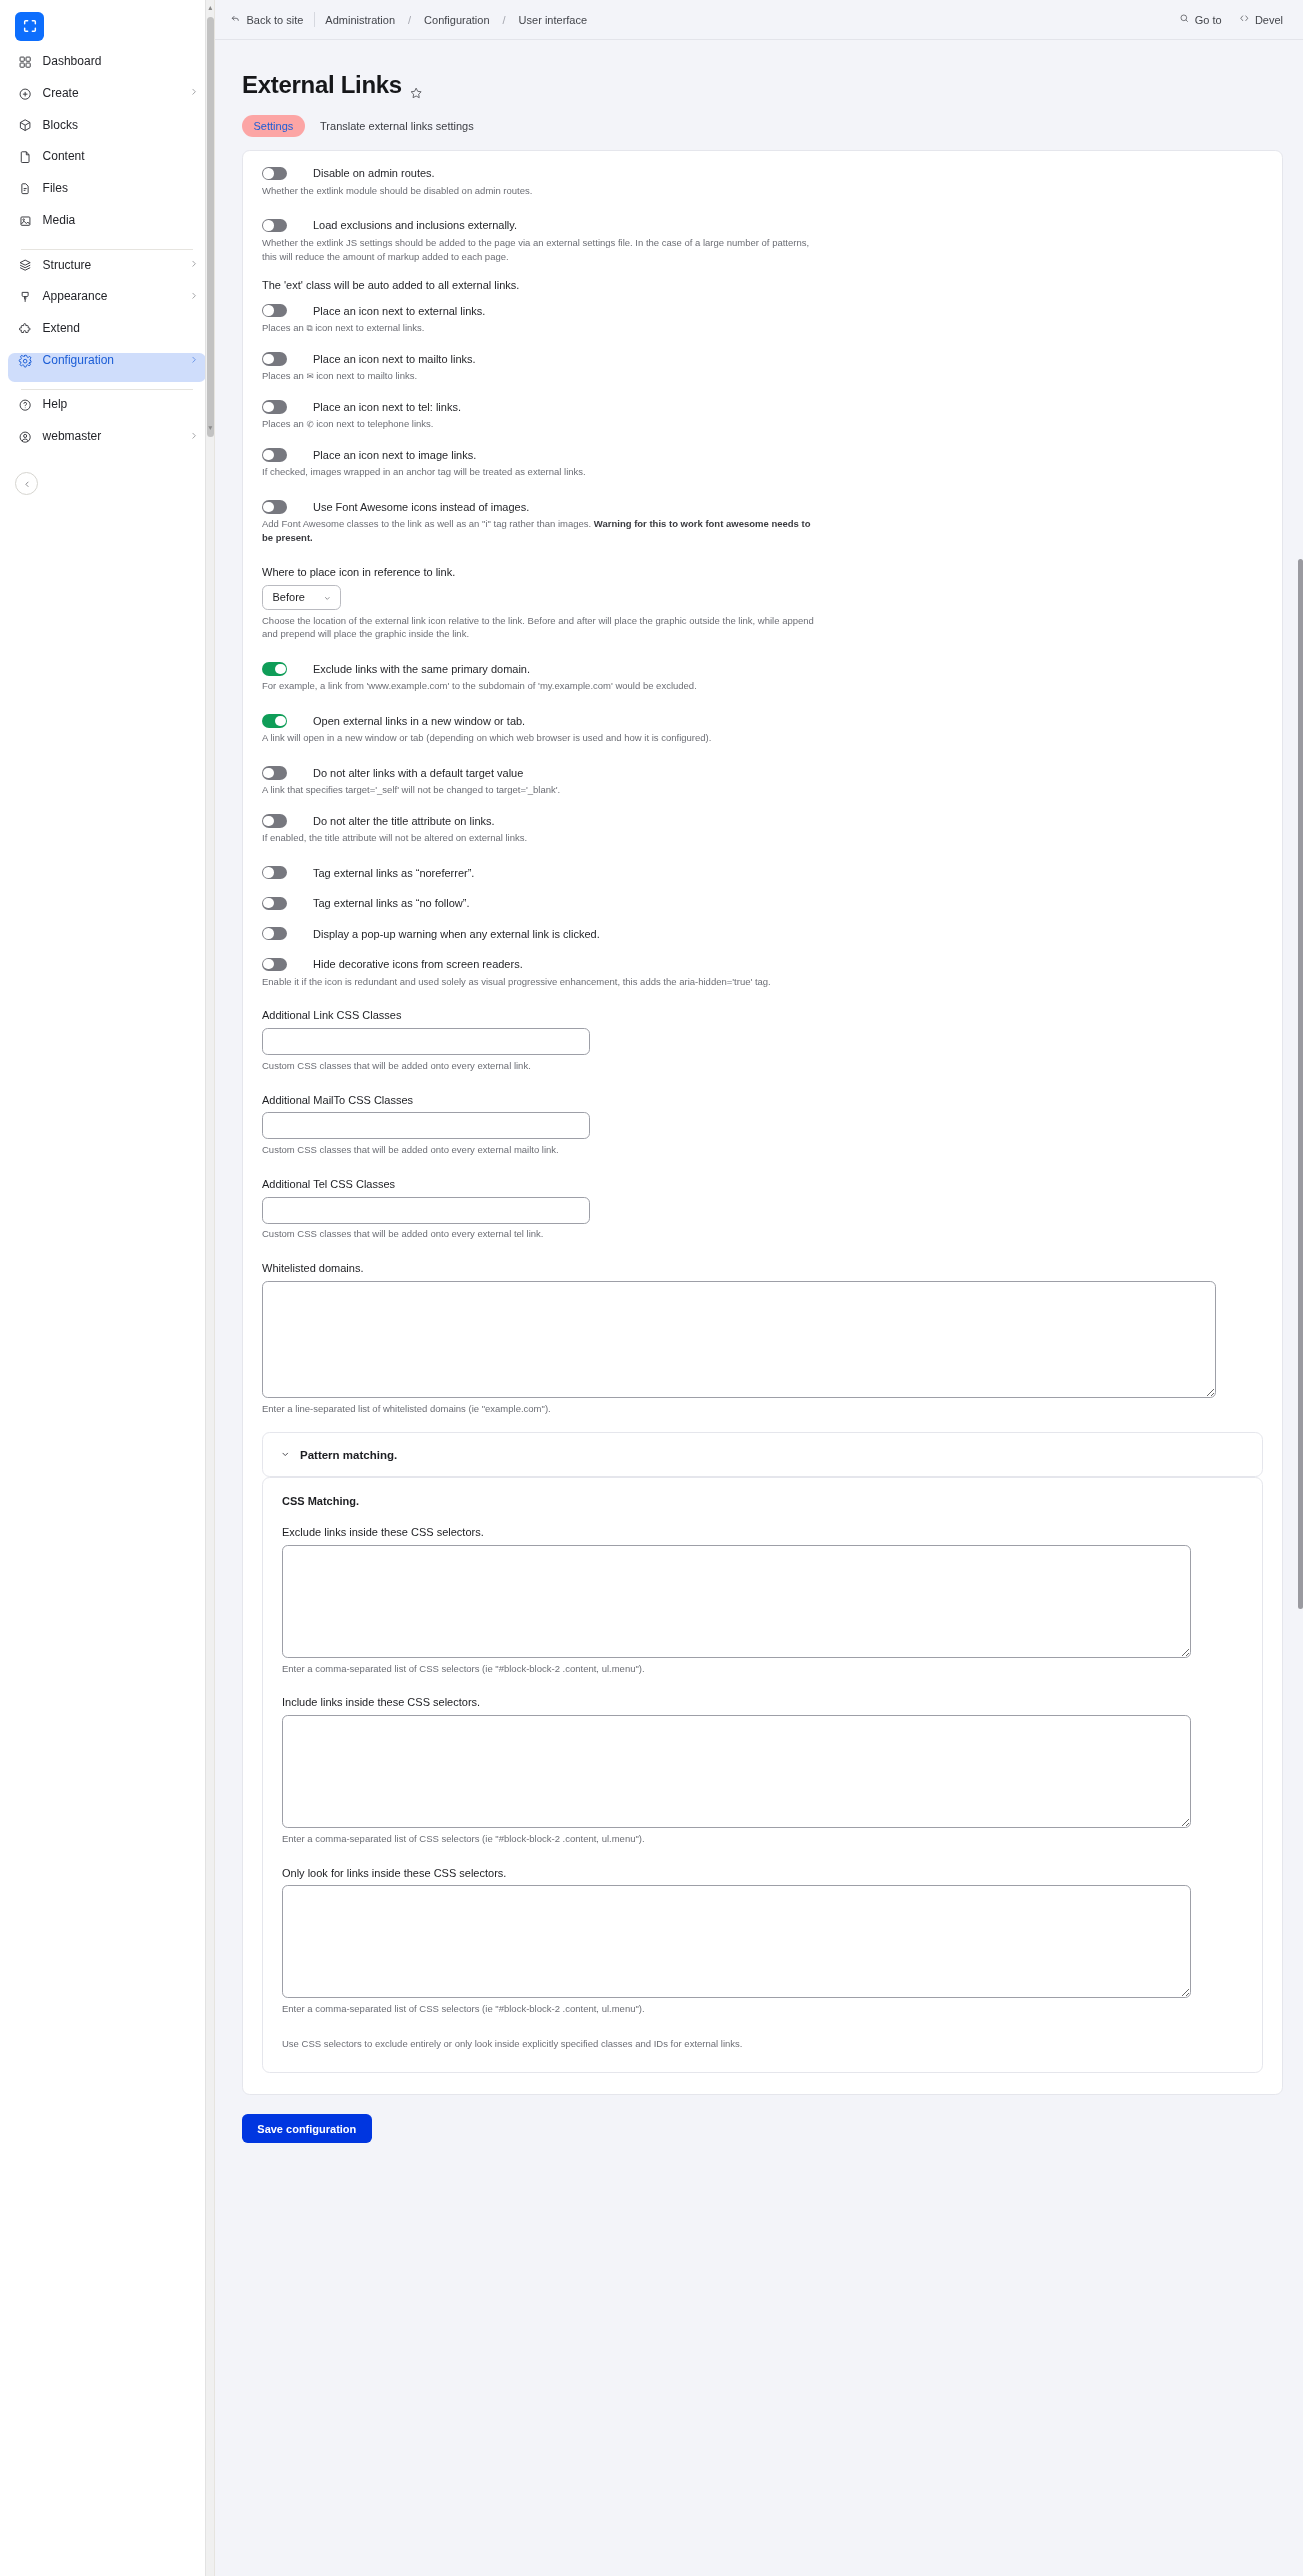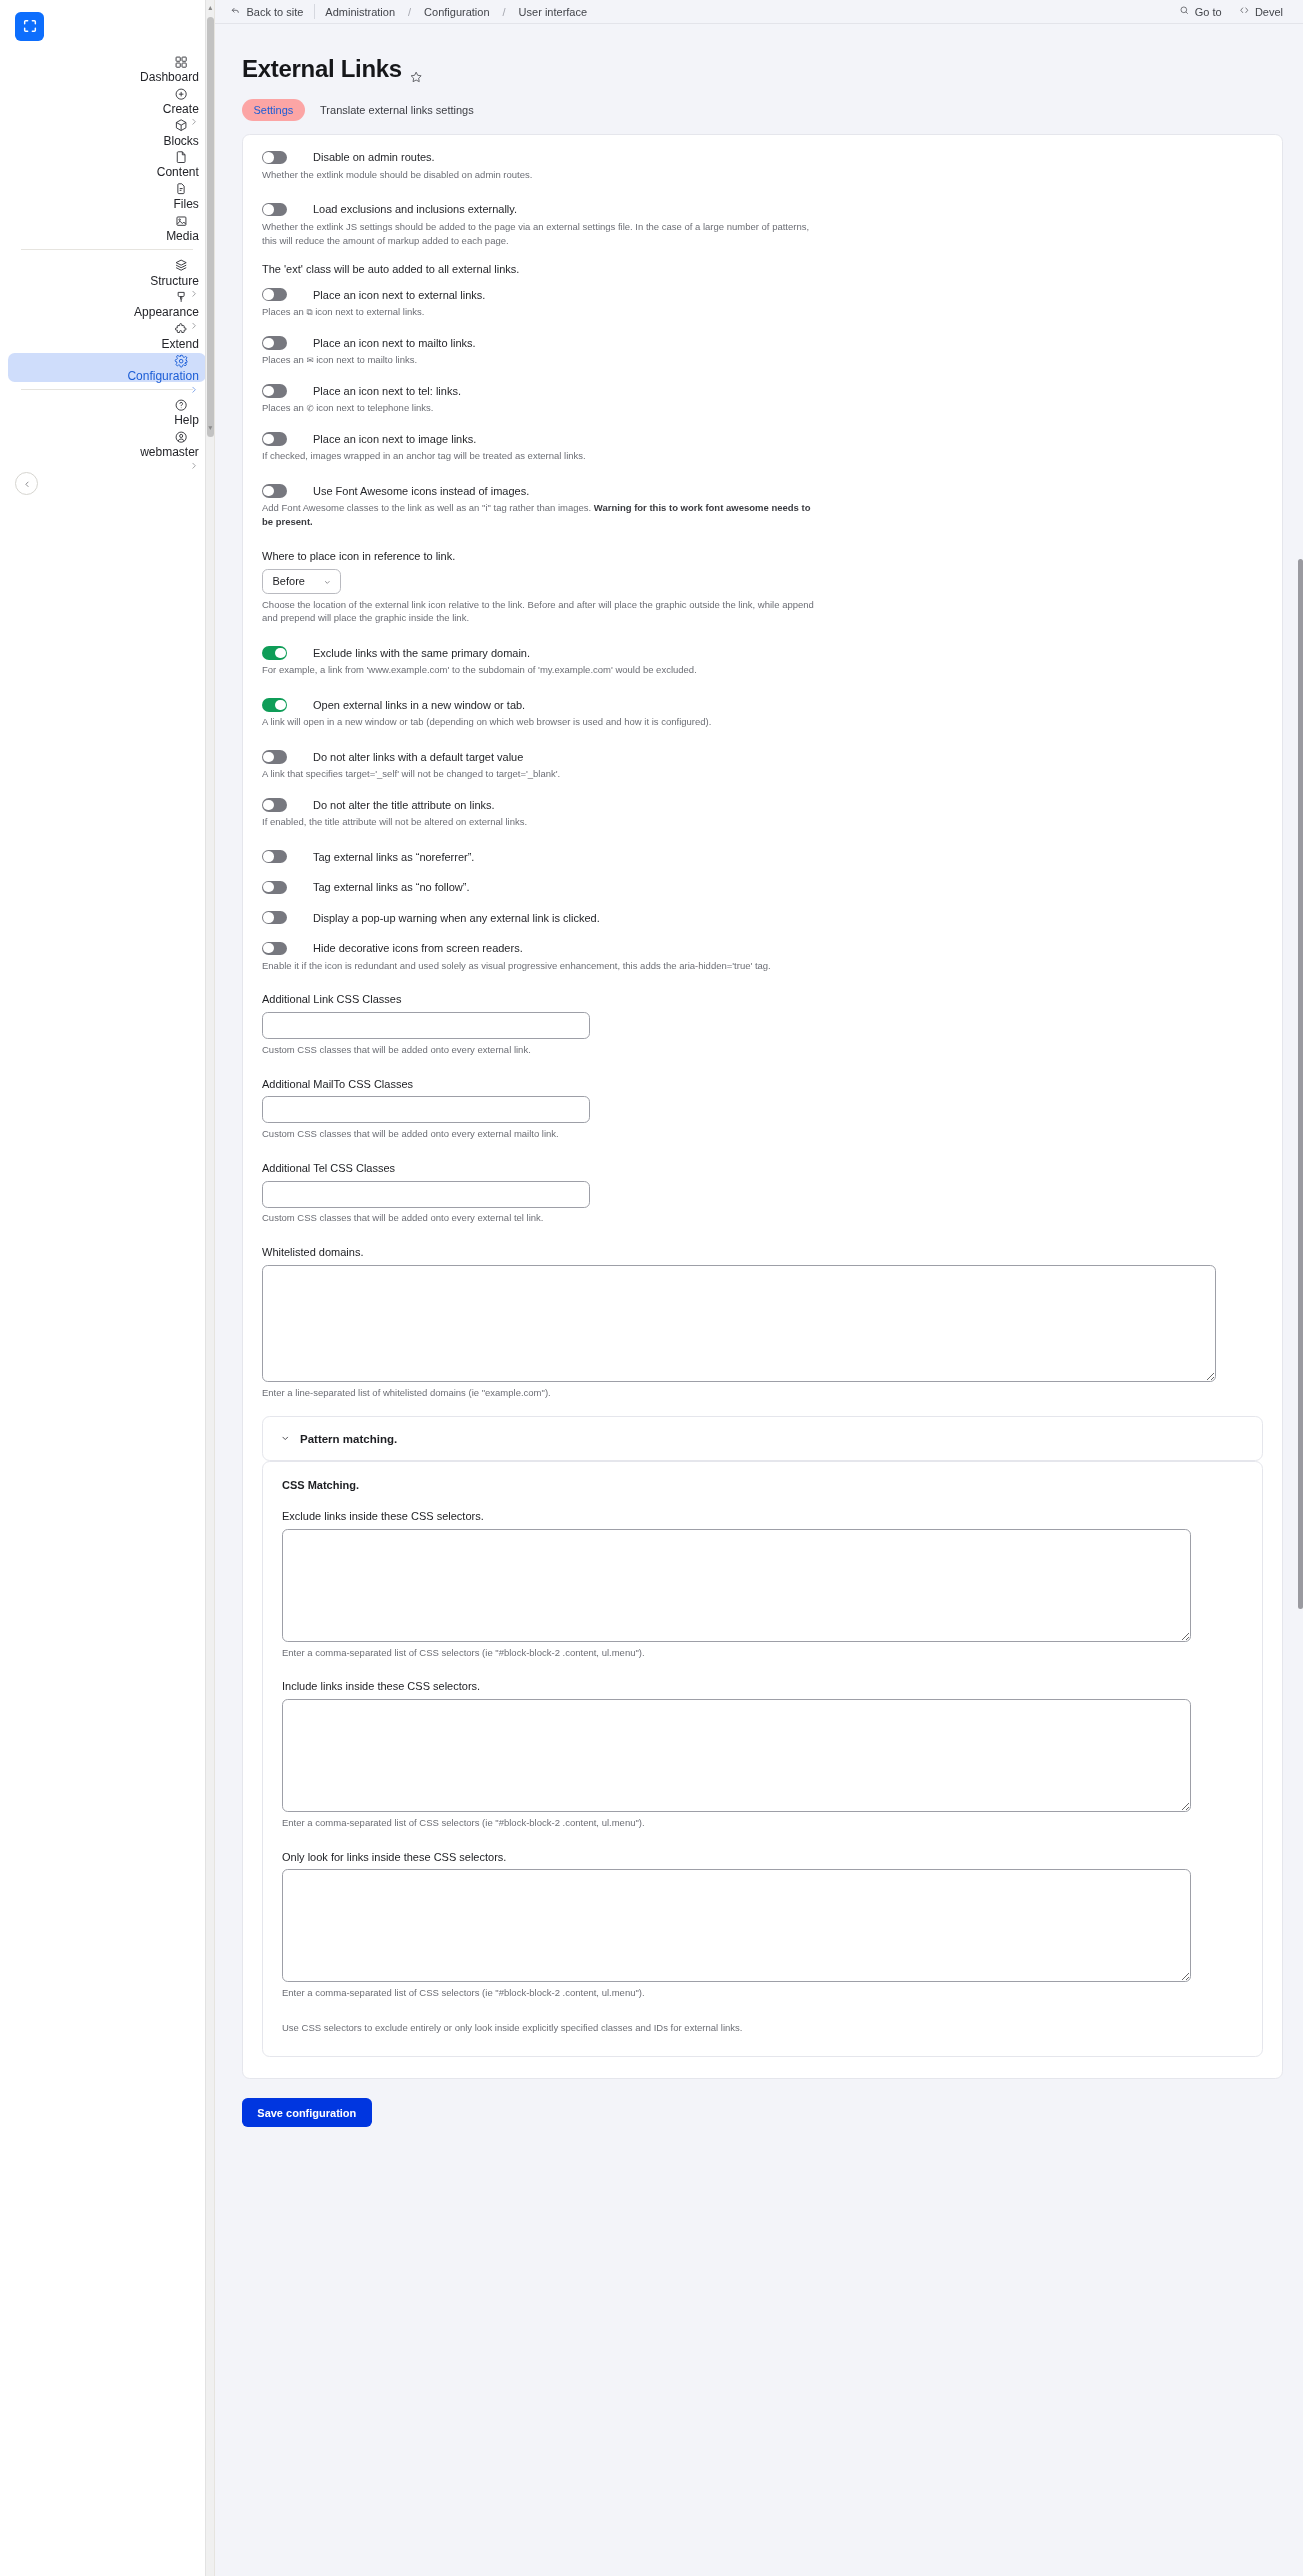--- a/index.html
+++ b/index.html
@@ -25,27 +25,26 @@
   .sidebar-inner { position: sticky; top: 0; }
   .logo-wrap { padding: 11.5px 0 9.5px 15.3px; }
   .logo {
     width: 29px; height: 29px; border-radius: 5.7px;
     background: #0d6efd;
     display: flex; align-items: center; justify-content: center;
   }
   .logo svg { display: block; }
   .nav { padding: 3.8px 7.6px 0 7.6px; }
   .nav-item {
-    display: flex; align-items: flex-end;
+    display: flex; align-items: flex-start;
     height: 29px; padding: 0 7.6px 0 9.5px;
     border-radius: 6.7px;
     color: #232429; font-size: 12px;
     cursor: pointer; margin-bottom: 2.9px;
     text-decoration: none;
-    flex-direction: column;
   }
   .nav-item.active { background: #cfddfb; color: #1b5dd6; }
   .nav-item.active .nav-ico svg { stroke: #1b5dd6; fill: none; }
   .nav-ico {
     width: 16px; height: 16px; flex: 0 0 16px;
     margin-right: 9.5px; display: flex; align-items: center; justify-content: center;
   }
   .nav-ico svg { width: 14.3px; height: 14.3px; stroke: #36373c; fill: none; stroke-width: 1.6; }
   .nav-label { flex: 1 1 auto; white-space: nowrap; }
   .nav-chev { width: 9.5px; height: 9.5px; flex: 0 0 9.5px; opacity: .75; }
@@ -74,21 +73,21 @@
     color: #8a8a8a; font-size: 6.7px; line-height: 1;
   }
   .side-scroll .arrow-up { top: 3.8px; }
   .side-scroll .arrow-dn { top: 424px; }
 
   
   .main { flex: 1 1 auto; background: #f3f4f9; position: relative; }
 
   .topbar {
     display: flex; align-items: center;
-    height: 24px; padding: 0 21px 0 15.3px;
+    height: 40px; padding: 0 21px 0 15.3px;
     font-size: 11px; color: #43454b;
     border-bottom: 1px solid #e3e4ea;
   }
   .topbar a { color: #43454b; text-decoration: none; cursor: pointer; }
   .back-to-site { display: flex; align-items: center; gap: 5.7px; }
   .back-to-site svg { width: 10.5px; height: 10.5px; stroke: #43454b; fill: none; stroke-width: 1.7; }
   .tb-divider { width: 1px; height: 14.3px; background: #d6d8df; margin: 0 10.5px; }
   .crumbs { display: flex; align-items: center; gap: 13px; font-size: 11px; }
   .crumb-sep { color: #a6a8b0; }
   .topbar-right { margin-left: auto; display: flex; align-items: center; gap: 17px; }

